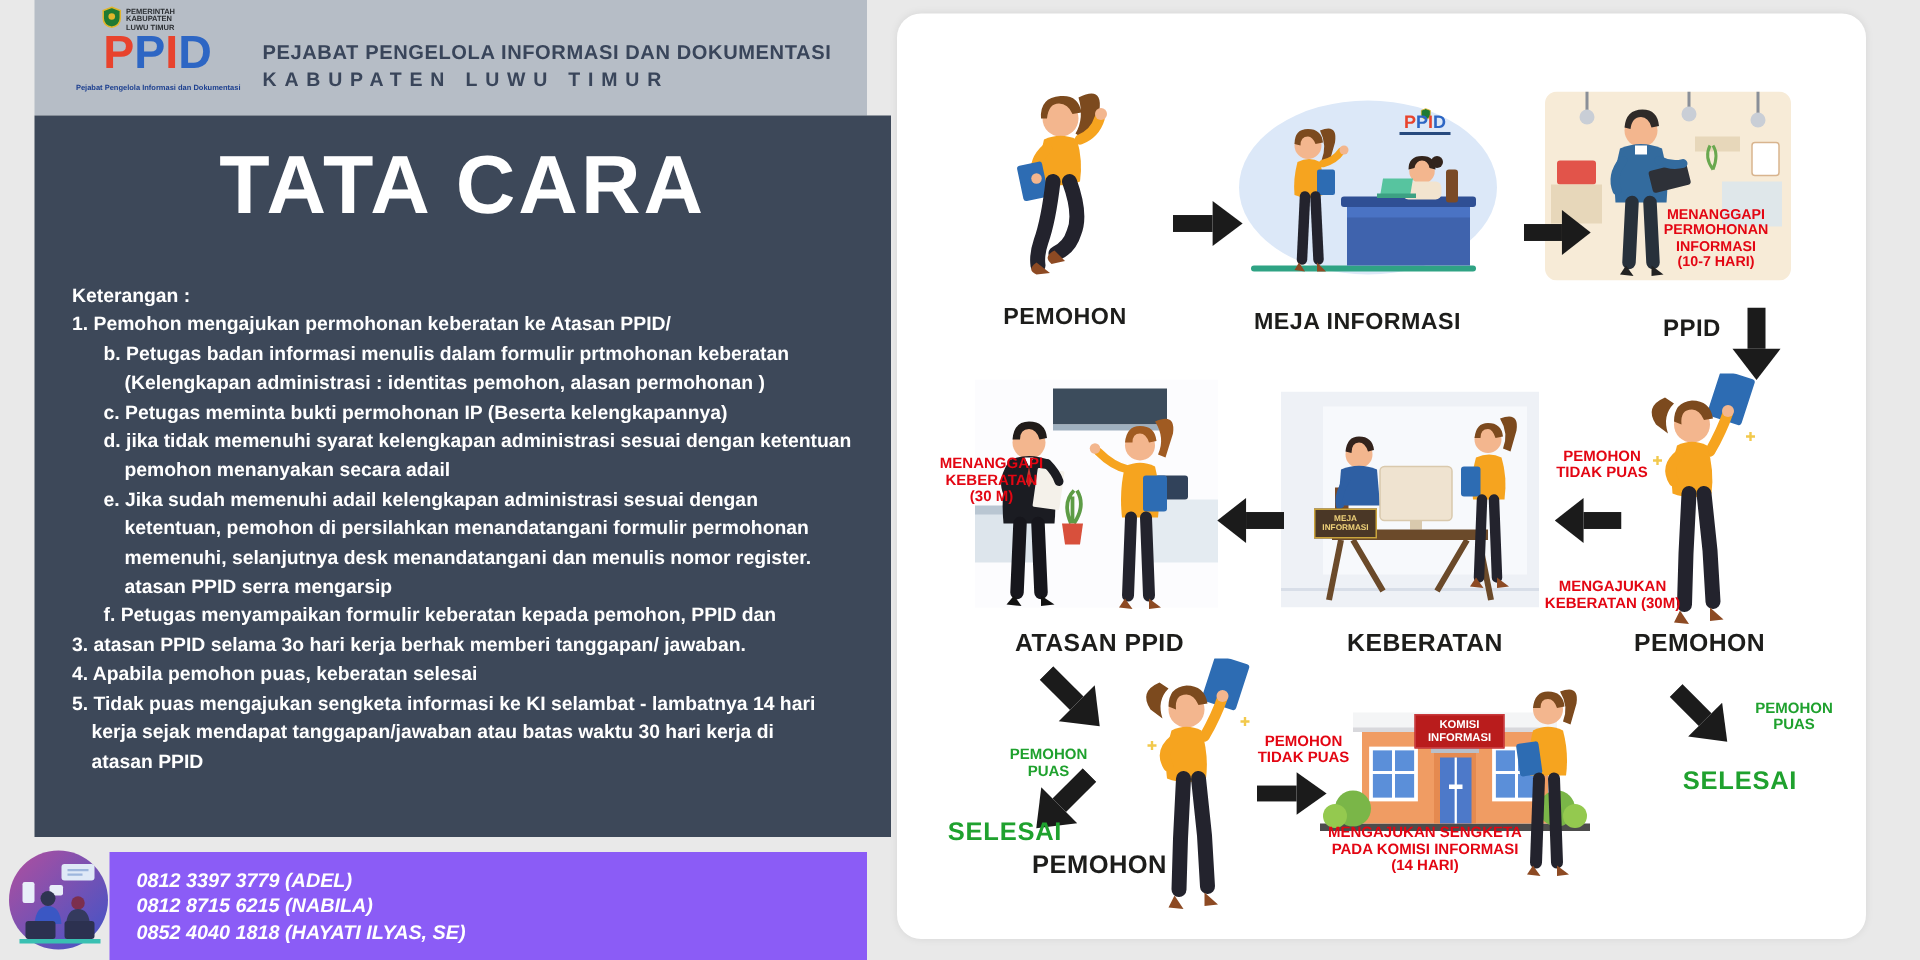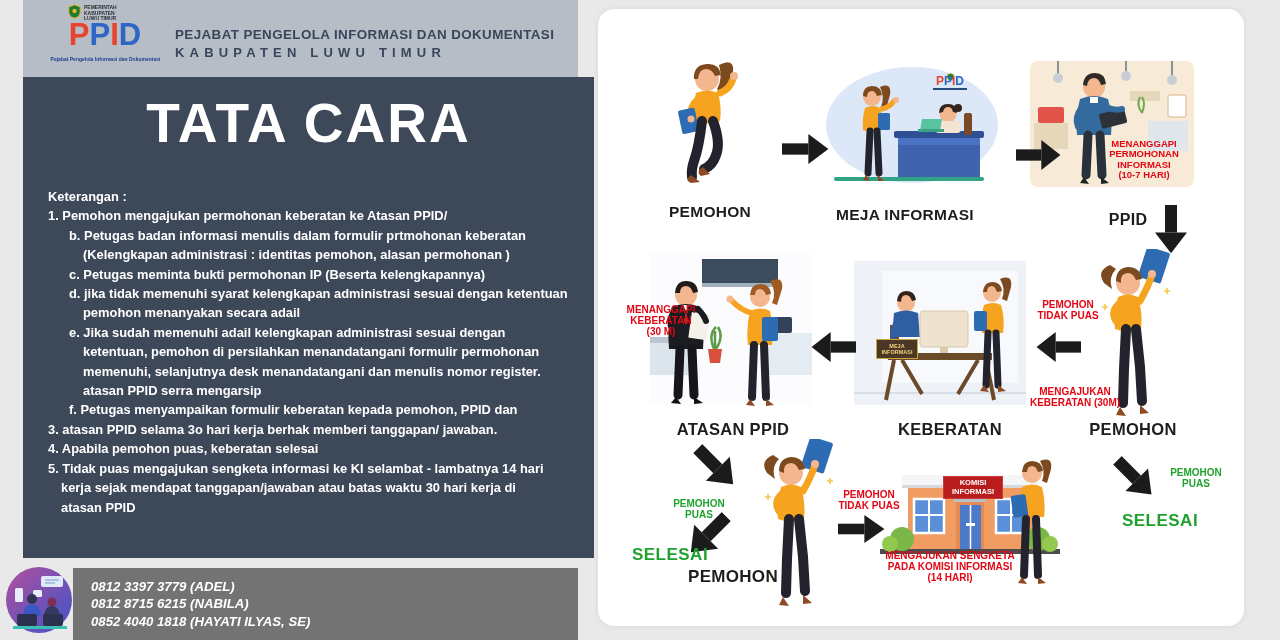--- a/index.html
+++ b/index.html
@@ -25,21 +25,21 @@
 
   #navy-panel{left:23px;top:77px;width:555px;height:481px;background:#3d4859;color:#fff;padding-left:16px;}
   .main-title{left:0;top:14px;width:100%;text-align:center;font-size:55px;font-weight:800;letter-spacing:2px;}
   .sub-title{left:0;top:74px;width:100%;text-align:center;font-size:29.5px;font-weight:800;letter-spacing:0.5px;}
   .notes{left:25px;top:110px;width:522px;font-size:12.9px;font-weight:bold;line-height:19.4px;}
   .notes-line{white-space:nowrap;}
   .notes-line[data-indent="1"]{padding-left:21px;}
   .notes-line[data-indent="2"]{padding-left:35px;}
   .notes-line[data-indent="3"]{padding-left:13px;}
 
-  #contact-bar{left:73px;top:568px;width:505px;height:72px;background:#737373;color:#fff;}
+  #contact-bar{left:73px;top:568px;width:505px;height:72px;background:#8b5cf6;color:#fff;}
   .phones{padding:10px 0 0 18px;font-style:italic;font-weight:bold;font-size:13.2px;line-height:17.4px;}
   #chat-circle{left:5px;top:566px;width:68px;height:68px;}
 
   
   #flow-panel{left:598px;top:9px;width:646px;height:617px;background:#fff;border-radius:16px;box-shadow:0 0 6px rgba(0,0,0,.08);}
   .flow-label{font-weight:800;color:#1d1d1b;text-align:center;font-size:16px;letter-spacing:0.3px;z-index:4;}
   .flow-note{font-weight:800;text-align:center;line-height:1.08;z-index:5;}
   .note-red{color:#e30613;}
   .note-green{color:#1fa12e;}
   .selesai{font-size:17px;font-weight:800;color:#1fa12e;text-align:center;letter-spacing:0.5px;z-index:5;}

